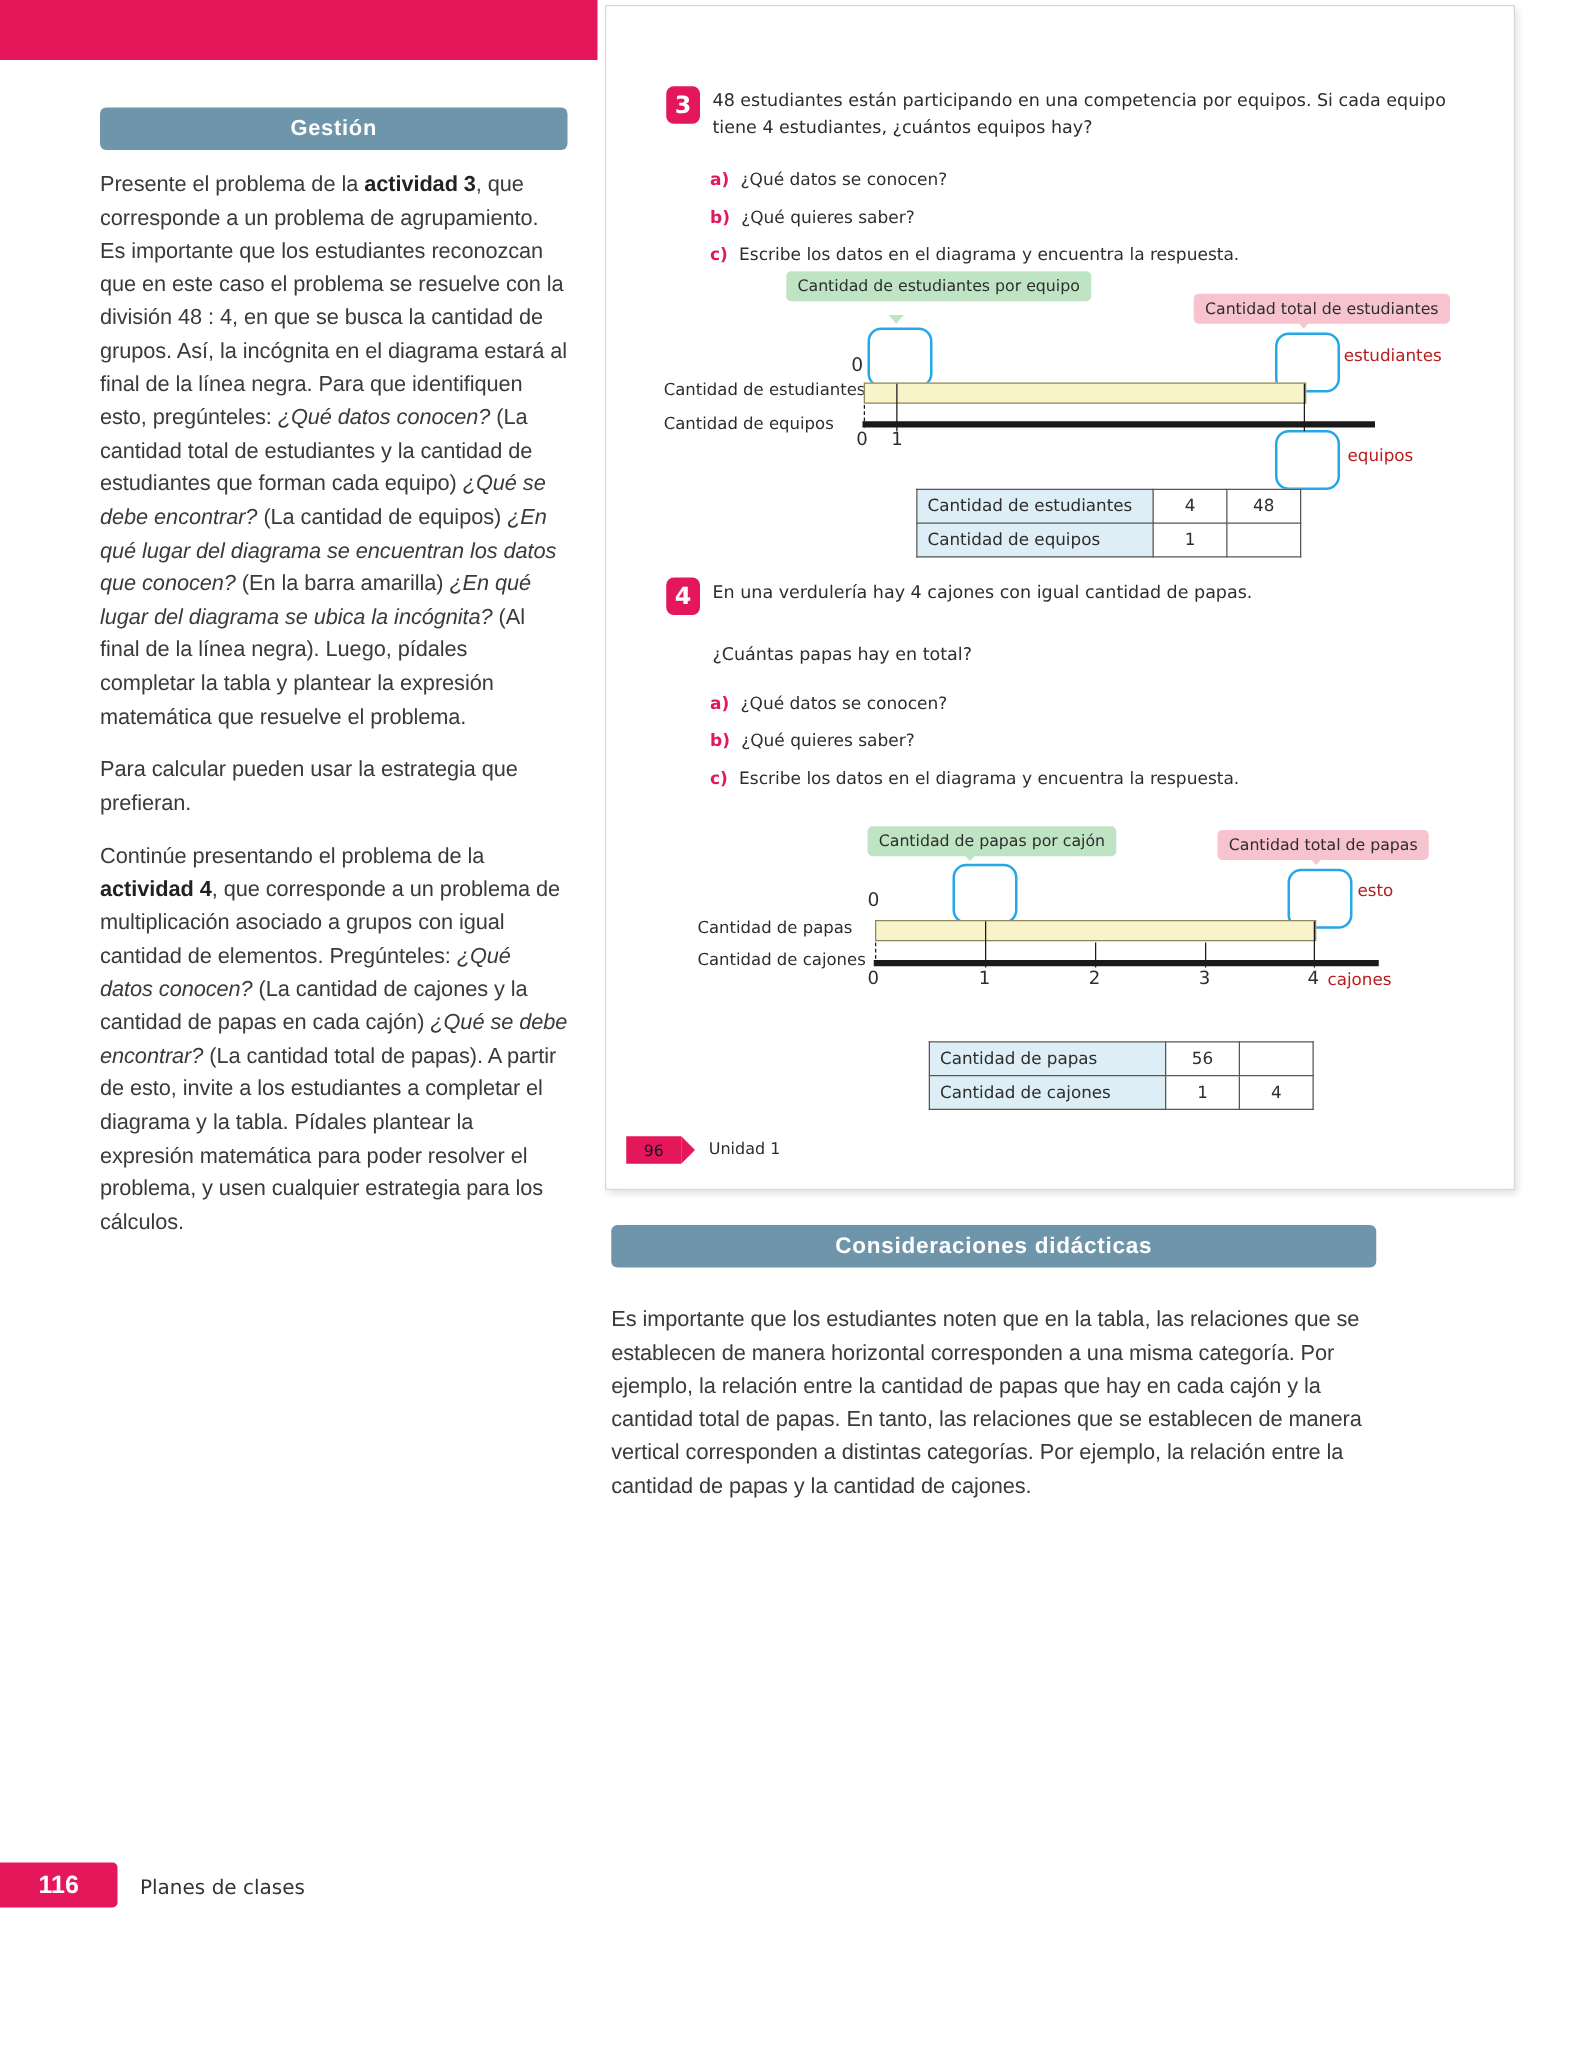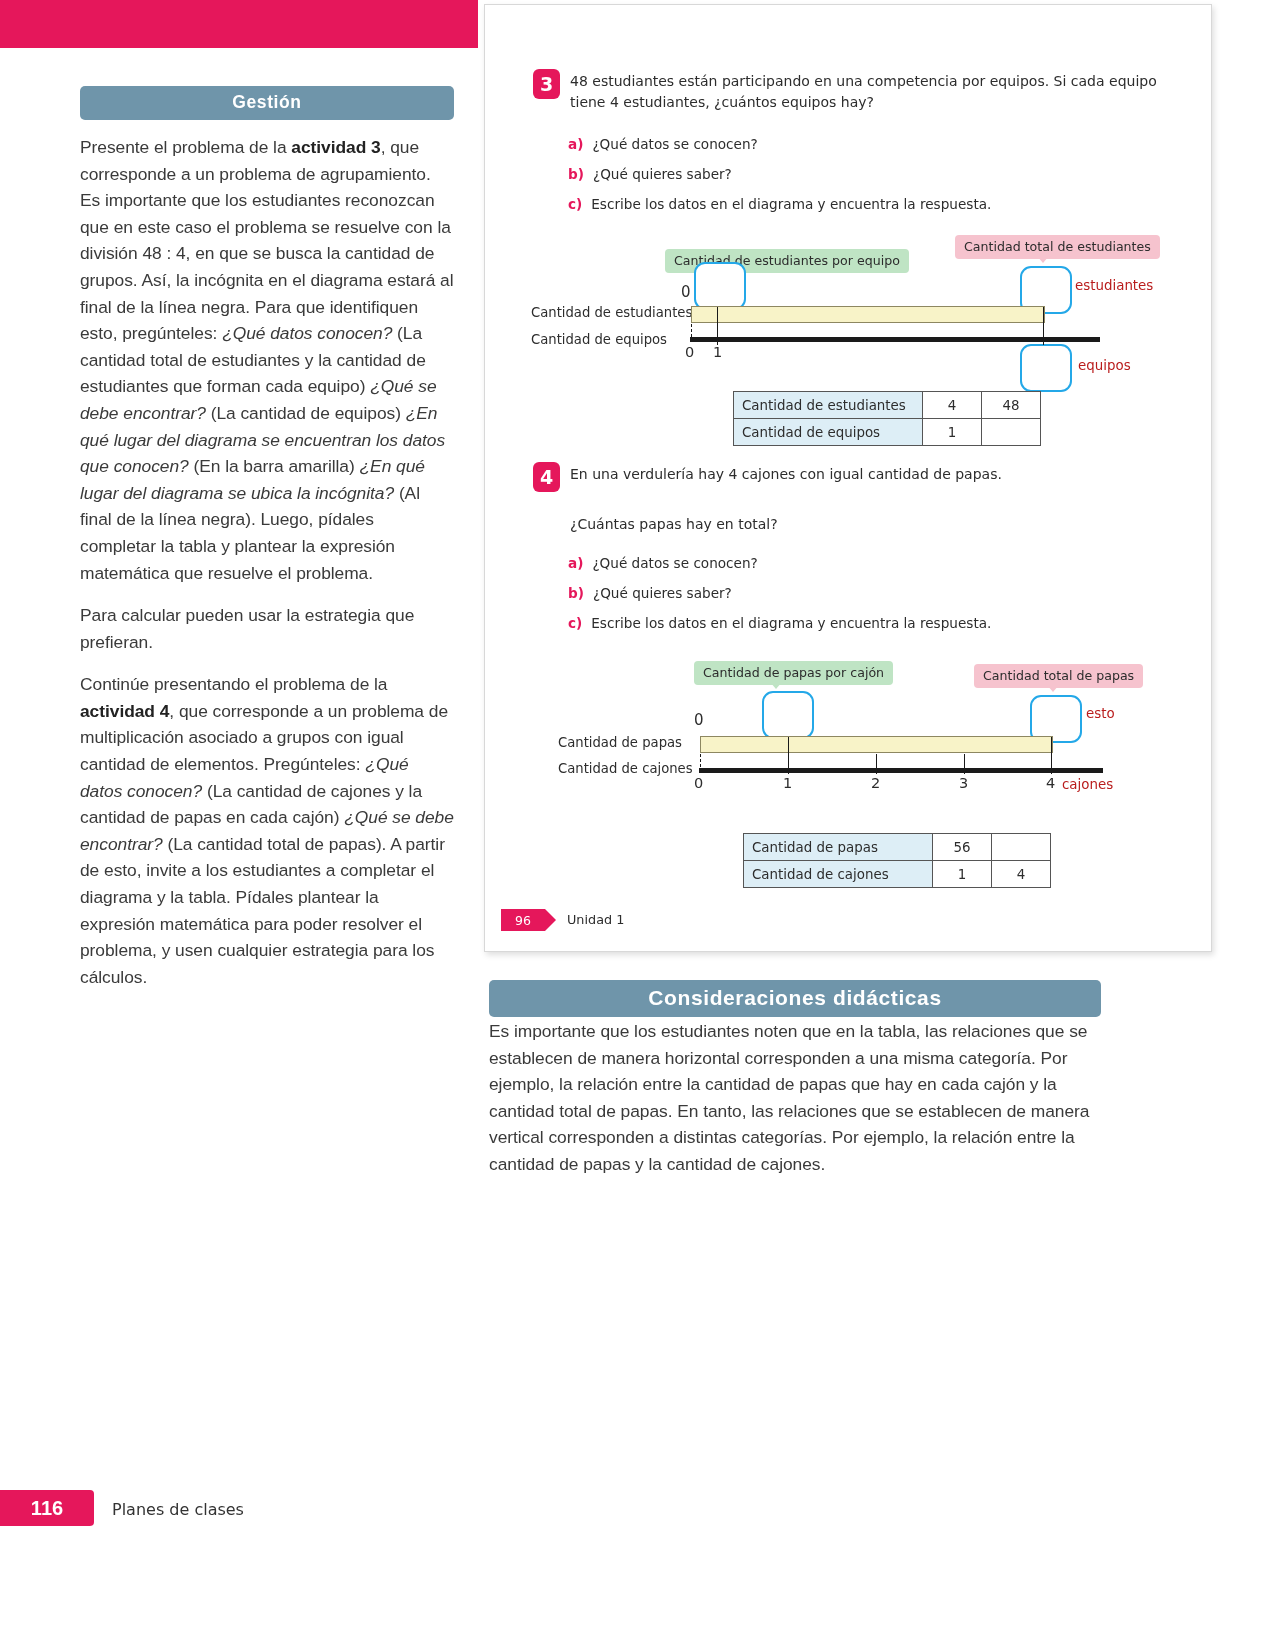--- a/index.html
+++ b/index.html
@@ -155,38 +155,38 @@
     border-right:1.2px solid #555;
   }
   .dtable td.val{
     width:56px;text-align:center;
   }
 
   
   #pagenum{
     position:absolute;left:16px;top:904px;
     width:44px;height:22px;background:#e5175b;
-    color:#ffffff;font-family:"DejaVu Sans", sans-serif;
+    color:#0f172a;font-family:"DejaVu Sans", sans-serif;
     font-size:12.5px;display:flex;align-items:center;justify-content:center;
   }
   #pagenum-arrow{
     position:absolute;left:60px;top:904px;
     width:0;height:0;border-top:11px solid transparent;
     border-bottom:11px solid transparent;border-left:11px solid #e5175b;
   }
   #unit-label{
     position:absolute;left:82px;top:907px;
     font-family:"DejaVu Sans", sans-serif;font-size:12.8px;color:#2d2d2d;
   }
 
   
   #cons{
     position:absolute;left:489px;top:980px;width:612px;
   }
-  #cons .sect-header{font-size:21px;margin-bottom:1px;}
+  #cons .sect-header{font-size:18px;margin-bottom:28px;}
   #cons p{
     font-size:17.4px;line-height:26.6px;color:#3a3a3a;margin:0;
     letter-spacing:-0.05px;
   }
 
   
   #footer-tab{
     position:absolute;left:0;top:1490px;width:94px;height:36px;
     background:#e5175b;border-radius:0 4px 4px 0;
     color:#fff;font-size:20px;font-weight:bold;
@@ -218,21 +218,21 @@
   <div class="sub-item" style="left:83px;top:131px;">
     <span class="lbl">a)</span><span>¿Qué datos se conocen?</span>
   </div>
   <div class="sub-item" style="left:83px;top:161px;">
     <span class="lbl">b)</span><span>¿Qué quieres saber?</span>
   </div>
   <div class="sub-item" style="left:83px;top:191px;">
     <span class="lbl">c)</span><span>Escribe los datos en el diagrama y encuentra la respuesta.</span>
   </div>
 
-  <div class="tag tag-green" style="left:144px;top:244px;margin-left:36px;">Cantidad de estudiantes por equipo</div>
+  <div class="tag tag-green" style="left:144px;top:212px;">Cantidad de estudiantes por equipo</div>
   <div class="tag-arrow arrow-green" style="left:226px;top:247px;"></div>
 
   <div class="tag tag-pink" style="left:470px;top:230px;">Cantidad total de estudiantes</div>
   <div class="tag-arrow arrow-pink" style="left:552px;top:251px;"></div>
 
   <div class="inbox" style="left:209px;top:257px;"></div>
   <div class="inbox" style="left:535px;top:261px;"></div>
   <div class="inbox" style="left:535px;top:339px;"></div>
 
   <div class="zero-lab" style="left:196px;top:278px;">0</div>

